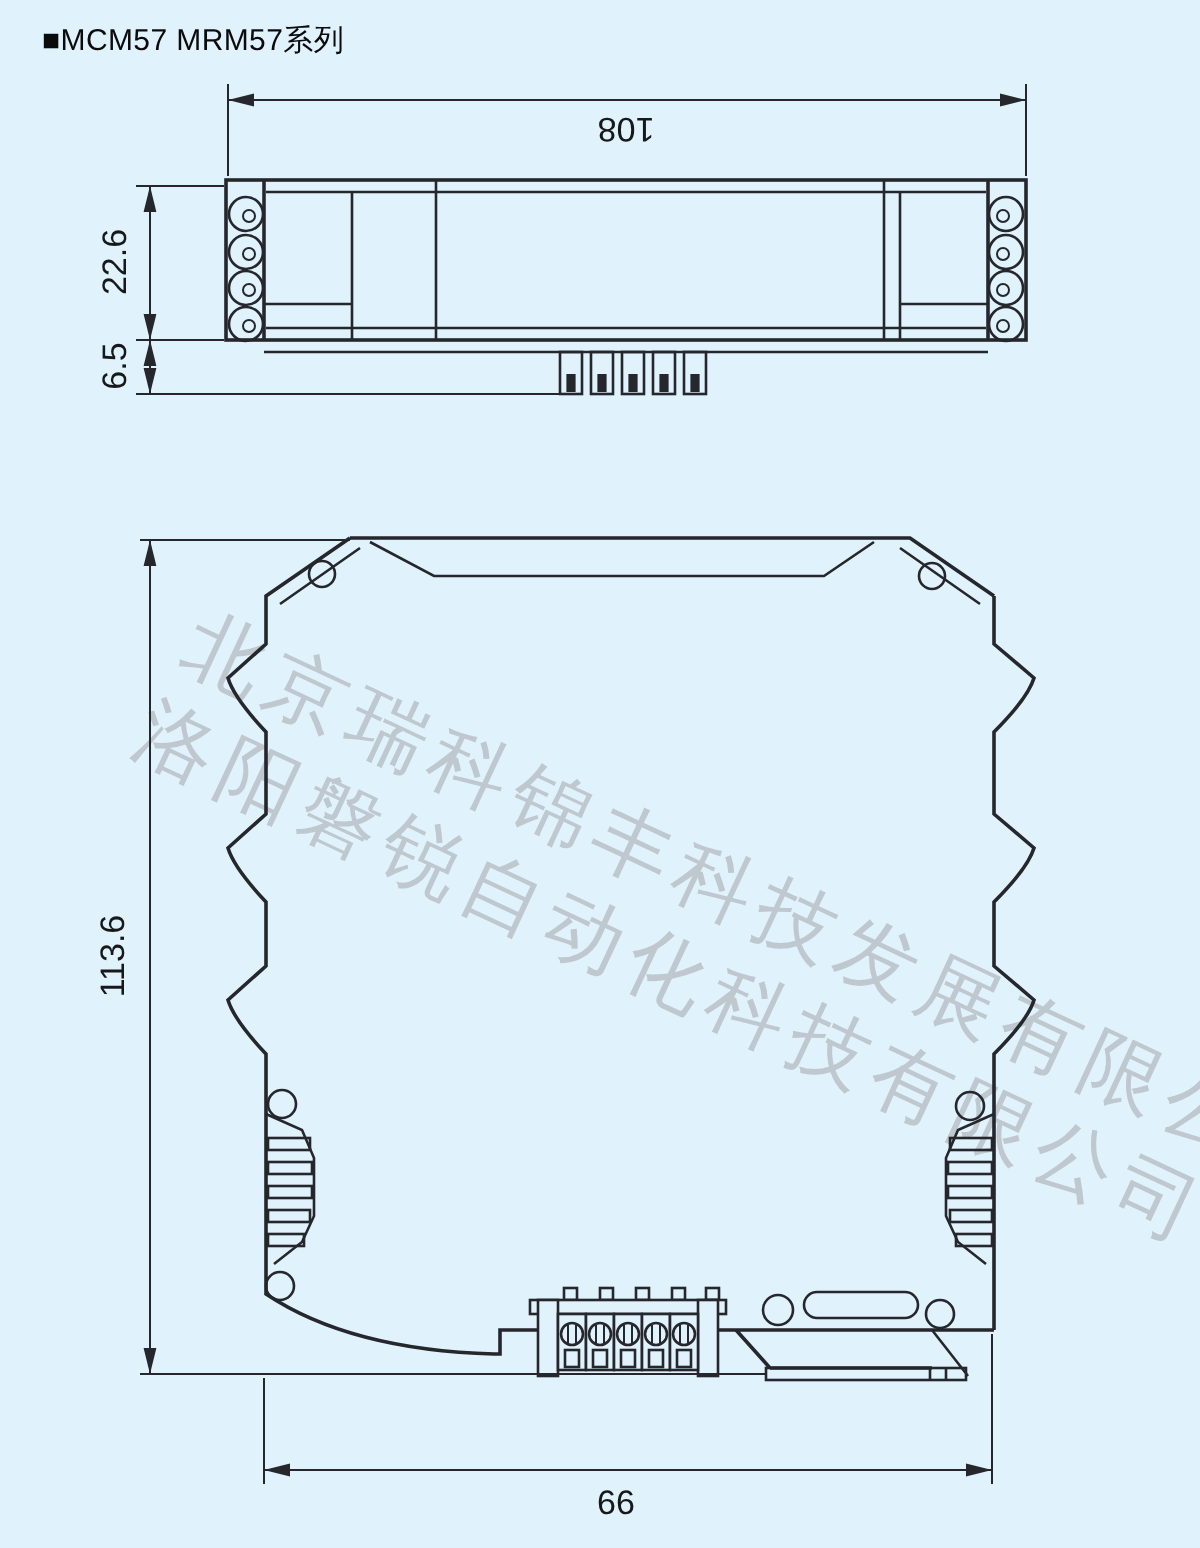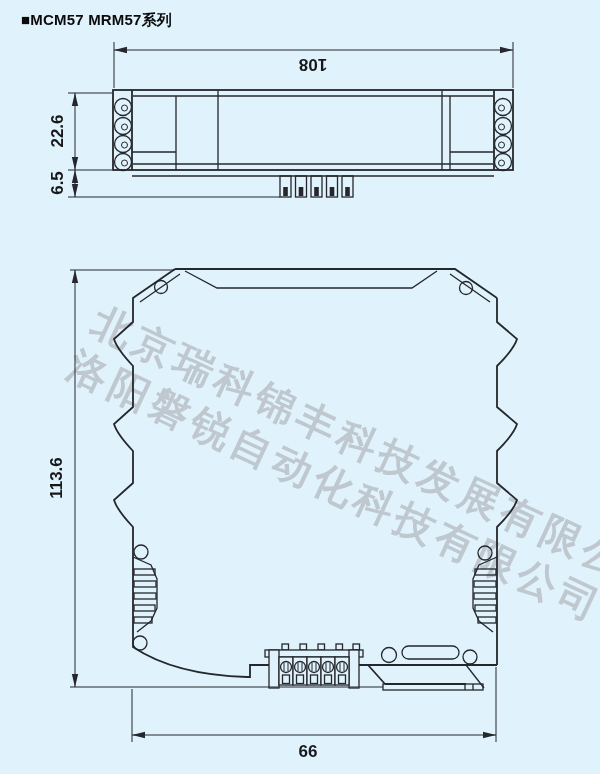--- a/index.html
+++ b/index.html
@@ -6,21 +6,20 @@
     --background:#e0f2fc;
     --line:#25272c;
     --watermark:#b6bcc3;
     --dimension-text:#17181a;
   }
   html,body{margin:0;padding:0;}
   #stage{
     position:relative;width:600px;height:774px;overflow:hidden;
     background:var(--background);
     font-family:"Liberation Sans",sans-serif;
-    font-weight:bold;
   }
   .title{
     position:absolute;left:21px;top:11px;z-index:3;
     font-size:15px;color:#0b0b0c;letter-spacing:0.2px;
     font-family:"Liberation Sans",sans-serif;
   }
   .wm{
     position:absolute;z-index:1;white-space:nowrap;
     font-size:40px;letter-spacing:5px;color:var(--watermark);opacity:0.78;
     transform-origin:0 0;transform:rotate(25deg);

